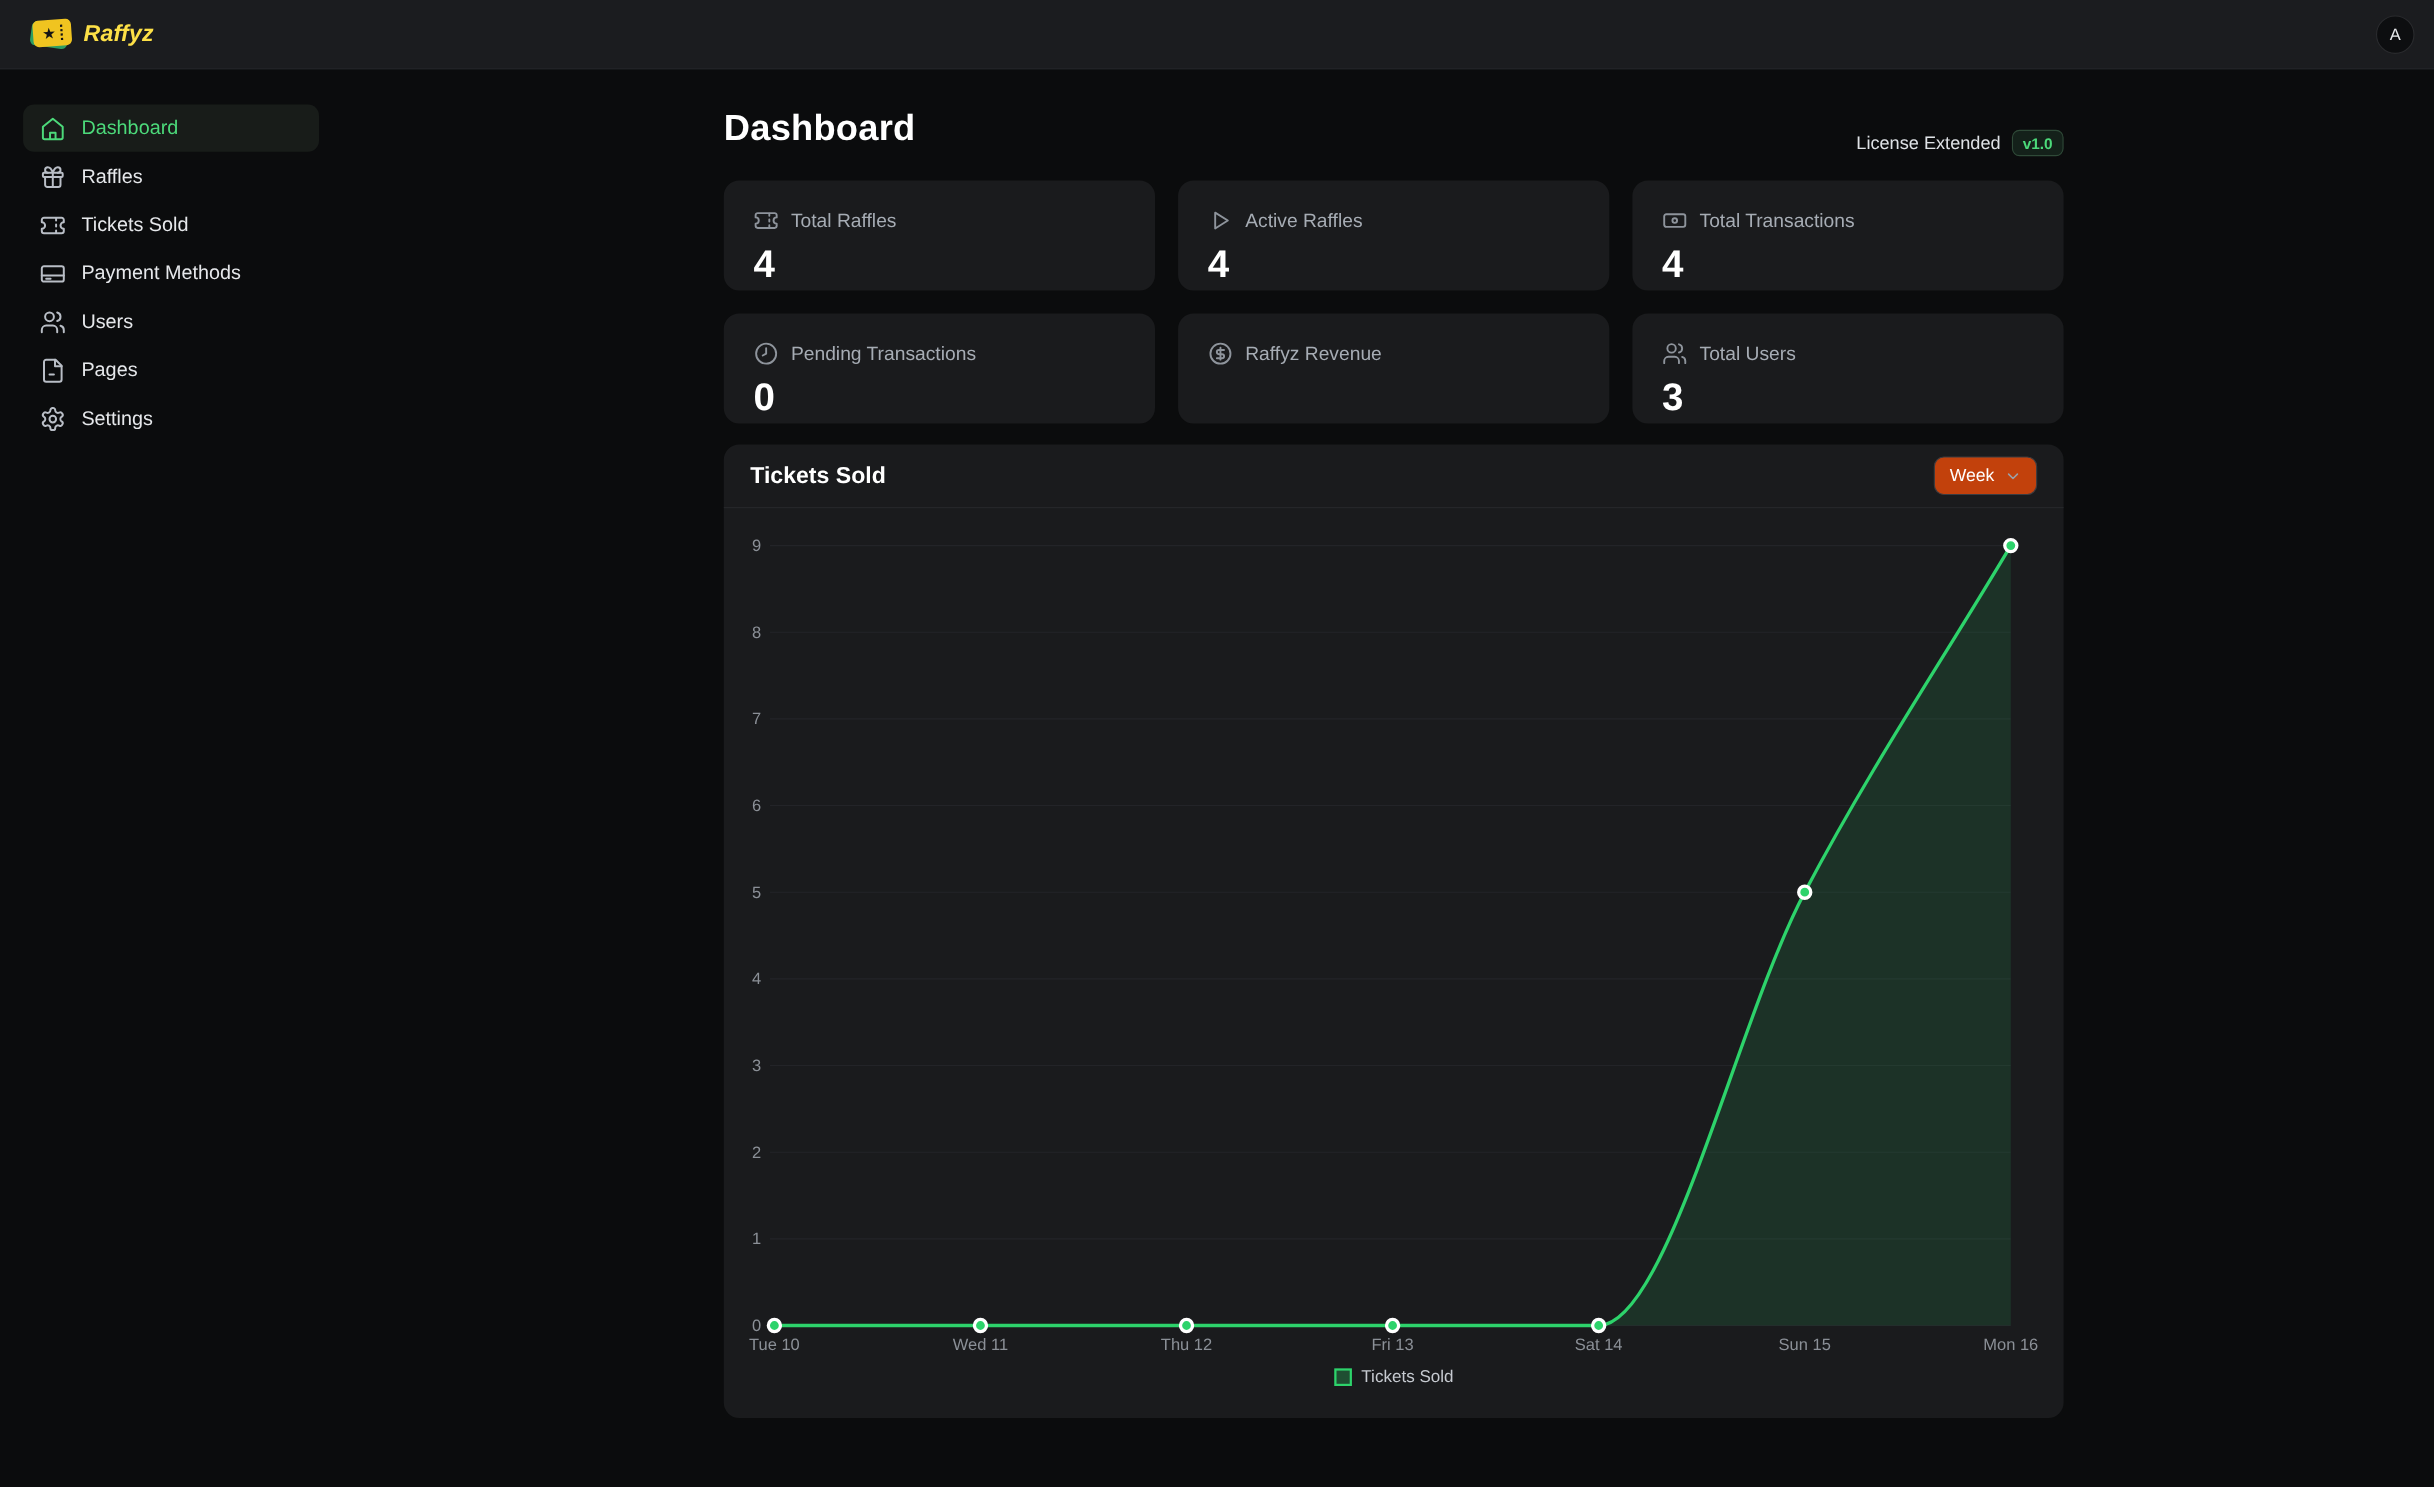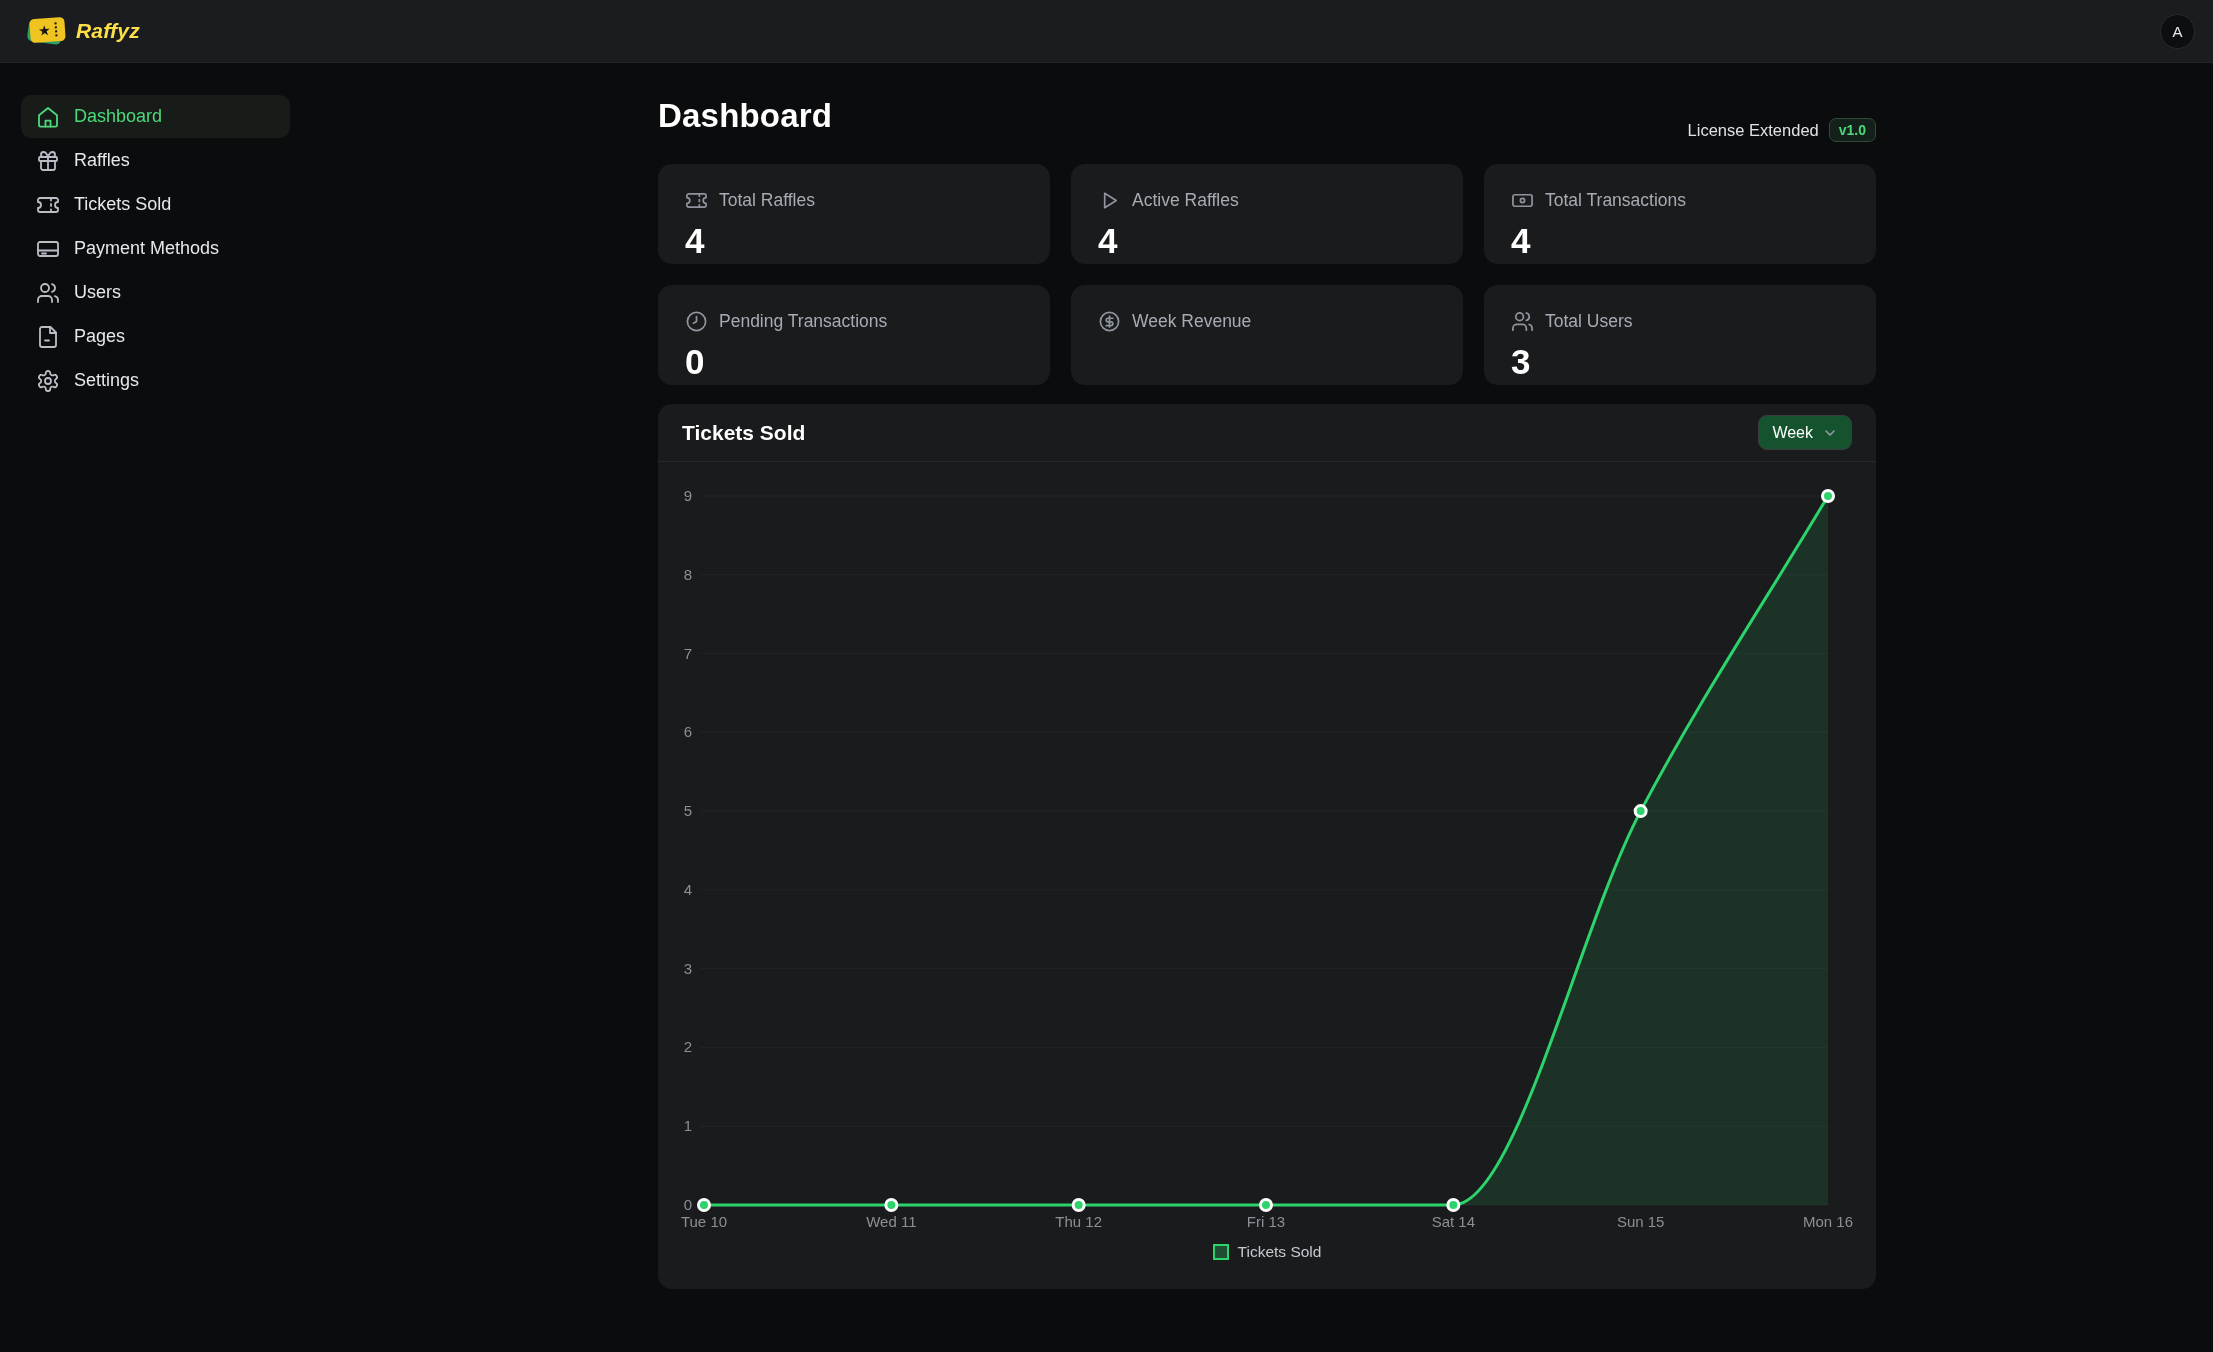--- a/index.html
+++ b/index.html
@@ -51,21 +51,21 @@
   .stat-label { font-size:17.5px; }
   .stat-value { margin-top:9px; font-size:35px; font-weight:800; color:#fff; letter-spacing:.3px; }
 
   
   .chart-card { margin-top:19px; background:#1a1b1d; border-radius:14px; height:885px;
     display:flex; flex-direction:column; }
   .chart-header { height:58px; flex:none; display:flex; align-items:center; justify-content:space-between;
     padding:0 24px; border-bottom:1px solid #27282c; }
   .chart-title { font-size:21px; font-weight:700; color:#fff; }
   .range-btn { display:flex; align-items:center; gap:9px; height:35px; padding:0 13px;
-    background:#14532d; border:1px solid #3a3c41; border-radius:9px; color:#fff; font-size:16px;
+    background:#c2410c; border:1px solid #3a3c41; border-radius:9px; color:#fff; font-size:16px;
     cursor:pointer; font-family:inherit; }
   .range-btn .chev { width:16px; height:16px; color:#9aa0a8; display:flex; }
   .chart-body { flex:1; display:flex; flex-direction:column; }
   .chart-svg { display:block; }
   .chart-svg text { font-family:"Liberation Sans","DejaVu Sans",sans-serif; fill:#8b9097; font-size:15px; }
   .legend-row { height:30px; display:flex; align-items:center; justify-content:center; gap:9px; }
   .legend-box { width:16px; height:16px; border:2px solid #2dd36b; background:rgba(45,211,107,.28); }
   .legend-label { font-size:15.5px; color:#c6cad0; }
 </style>
 </head>
@@ -221,21 +221,21 @@
           </div>
           <div class="stat-card">
             <div class="stat-head">
               <span class="cicon">
                 <svg viewBox="0 0 24 24" width="100%" height="100%" fill="none" stroke="currentColor" stroke-width="1.8" stroke-linecap="round" stroke-linejoin="round">
                   <circle cx="12" cy="12" r="9.5"></circle>
                   <path d="M12 6.3v11.4"></path>
                   <path d="M15.4 8.6h-4.9a1.95 1.95 0 0 0 0 3.9h3a1.95 1.95 0 0 1 0 3.9H8.6"></path>
                 </svg>
               </span>
-              <span class="stat-label">Week Revenue</span>
+              <span class="stat-label">Raffyz Revenue</span>
             </div>
           </div>
           <div class="stat-card">
             <div class="stat-head">
               <span class="cicon">
                 <svg viewBox="0 0 24 24" width="100%" height="100%" fill="none" stroke="currentColor" stroke-width="1.8" stroke-linecap="round" stroke-linejoin="round">
                   <path d="M16 21v-2a4 4 0 0 0-4-4H6a4 4 0 0 0-4 4v2"></path>
                   <circle cx="9" cy="7" r="4"></circle>
                   <path d="M22 21v-2a4 4 0 0 0-3-3.87"></path>
                   <path d="M16 3.13a4 4 0 0 1 0 7.75"></path>

